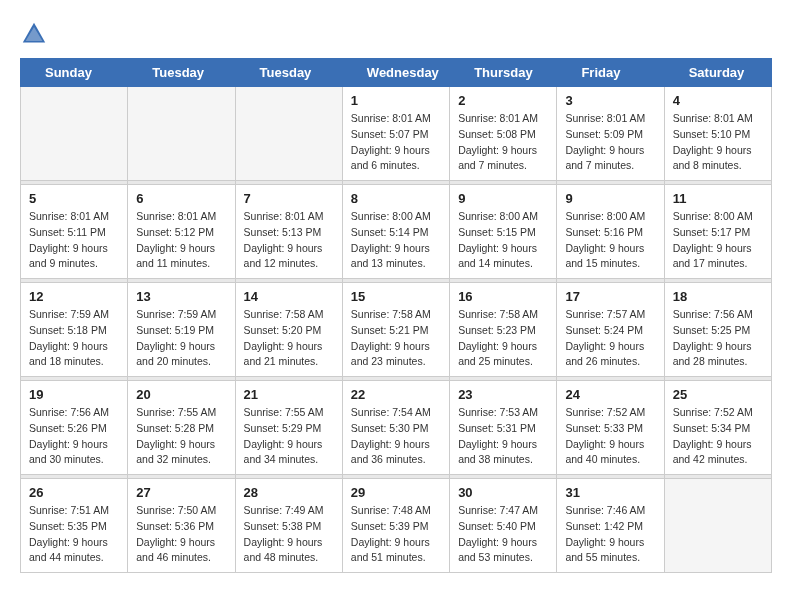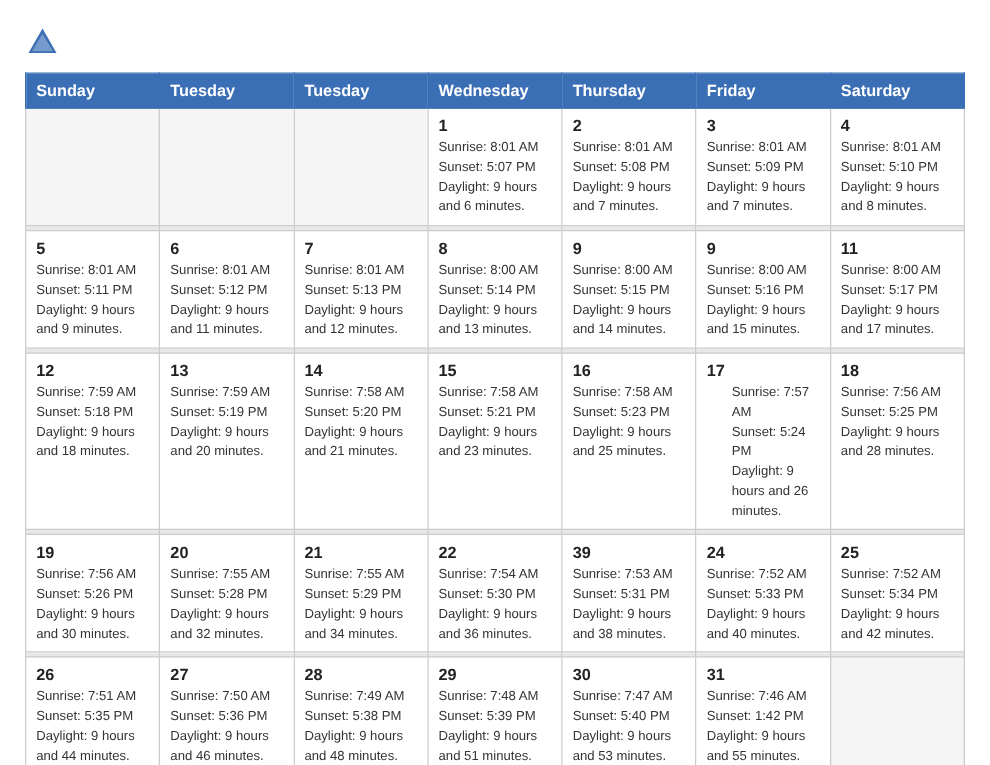--- a/index.html
+++ b/index.html
@@ -45,21 +45,21 @@
     }
     .calendar {
       width: 100%;
       border-collapse: collapse;
       table-layout: fixed;
     }
     .calendar th {
       background-color: #3a6fb5;
       color: #fff;
       text-align: left;
-      padding: 6px 8px;
+      padding: 6px 24px;
       font-size: 13px;
       font-weight: bold;
       border: 1px solid #3a6fb5;
     }
     .calendar td {
       border: 1px solid #ccc;
       vertical-align: top;
       padding: 6px 8px;
       height: 85px;
       background: #fff;
@@ -231,21 +231,21 @@
 Daylight: 9 hours and 23 minutes.</div>
         </td>
         <td>
           <div class="day-num">16</div>
           <div class="day-info" style="white-space: pre-line;">Sunrise: 7:58 AM
 Sunset: 5:23 PM
 Daylight: 9 hours and 25 minutes.</div>
         </td>
         <td>
           <div class="day-num">17</div>
-          <div class="day-info" style="white-space: pre-line; margin-left: 20px;">Sunrise: 7:57 AM
+          <div class="day-info" style="white-space: pre-line;">Sunrise: 7:57 AM
 Sunset: 5:24 PM
 Daylight: 9 hours and 26 minutes.</div>
         </td>
         <td>
           <div class="day-num">18</div>
           <div class="day-info" style="white-space: pre-line;">Sunrise: 7:56 AM
 Sunset: 5:25 PM
 Daylight: 9 hours and 28 minutes.</div>
         </td>
       </tr>
@@ -277,21 +277,21 @@
 Sunset: 5:29 PM
 Daylight: 9 hours and 34 minutes.</div>
         </td>
         <td>
           <div class="day-num">22</div>
           <div class="day-info" style="white-space: pre-line;">Sunrise: 7:54 AM
 Sunset: 5:30 PM
 Daylight: 9 hours and 36 minutes.</div>
         </td>
         <td>
-          <div class="day-num">39</div>
+          <div class="day-num">23</div>
           <div class="day-info" style="white-space: pre-line;">Sunrise: 7:53 AM
 Sunset: 5:31 PM
 Daylight: 9 hours and 38 minutes.</div>
         </td>
         <td>
           <div class="day-num">24</div>
           <div class="day-info" style="white-space: pre-line;">Sunrise: 7:52 AM
 Sunset: 5:33 PM
 Daylight: 9 hours and 40 minutes.</div>
         </td>

